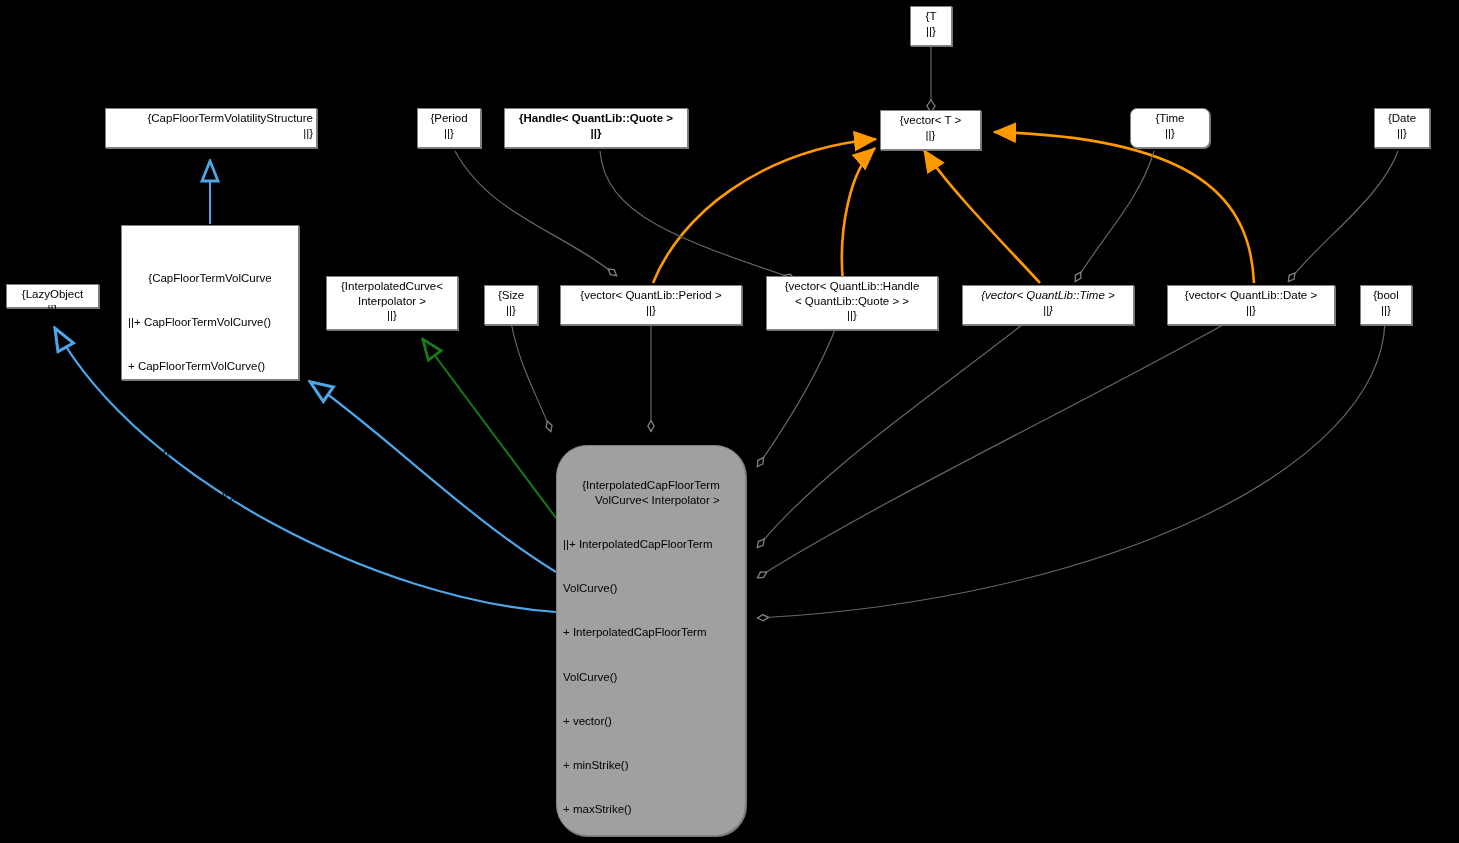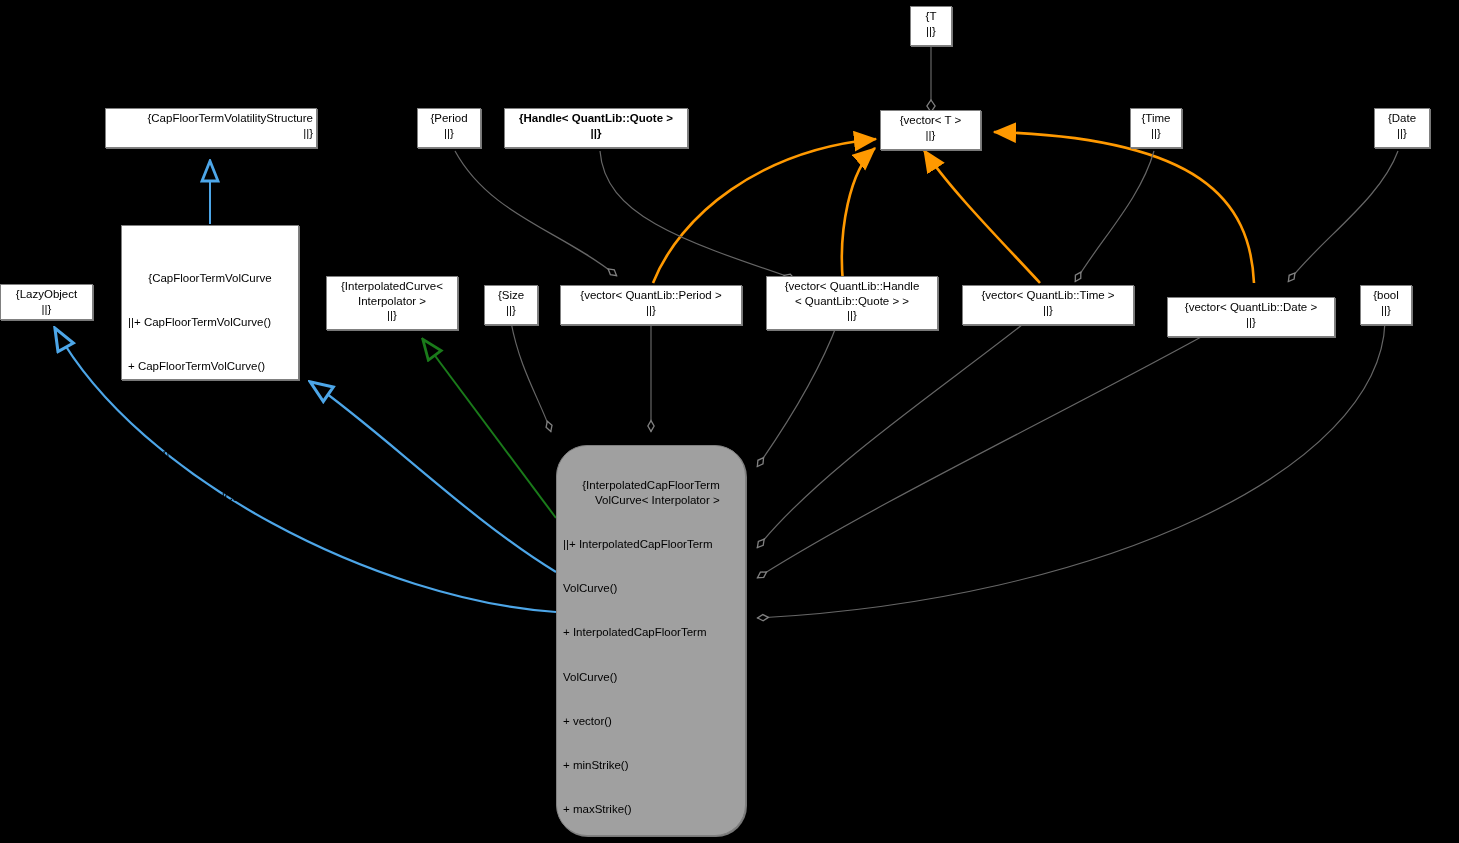--- a/index.html
+++ b/index.html
@@ -167,47 +167,47 @@
 
   <div class="node" style="left:105px; top:108px; width:212px; height:40px;text-align:right;">{CapFloorTermVolatilityStructure
 ||}</div>
 
   <div class="node" style="left:417px; top:108px; width:64px; height:40px;">{Period
 ||}</div>
 
   <div class="node" style="left:504px; top:108px; width:184px; height:40px;font-weight:bold;">{Handle&lt; QuantLib::Quote &gt;
 ||}</div>
 
-  <div class="node" style="left:1130px; top:108px; width:52px; height:40px;">{Time
+  <div class="node" style="left:1130px; top:108px; width:80px; height:40px;border-radius:7px;">{Time
 ||}</div>
 
   <div class="node" style="left:1374px; top:108px; width:56px; height:40px;">{Date
 ||}</div>
 
-  <div class="node" style="left:0; top:284px; width:93px; height:36px;text-align:center;">{LazyObject
+  <div class="node" style="left:6px; top:284px; width:93px; height:24px;text-align:center;">{LazyObject
 ||}</div>
 
   <div class="node" style="left:326px; top:276px; width:132px; height:54px;">{InterpolatedCurve&lt;
 Interpolator &gt;
 ||}</div>
 
   <div class="node" style="left:484px; top:285px; width:54px; height:40px;">{Size
 ||}</div>
 
   <div class="node" style="left:560px; top:285px; width:182px; height:40px;">{vector&lt; QuantLib::Period &gt;
 ||}</div>
 
   <div class="node" style="left:766px; top:276px; width:172px; height:54px;">{vector&lt; QuantLib::Handle
 &lt; QuantLib::Quote &gt; &gt;
 ||}</div>
 
-  <div class="node" style="left:962px; top:285px; width:172px; height:40px;">{vector&lt; QuantLib::Time &gt;
-||}</div>
-
-  <div class="node" style="left:1167px; top:285px; width:168px; height:40px;margin-top:12px;">{vector&lt; QuantLib::Date &gt;
+  <div class="node" style="left:962px; top:285px; width:172px; height:40px;font-style:italic;">{vector&lt; QuantLib::Time &gt;
+||}</div>
+
+  <div class="node" style="left:1167px; top:285px; width:168px; height:40px;">{vector&lt; QuantLib::Date &gt;
 ||}</div>
 
   <div class="node" style="left:1360px; top:285px; width:52px; height:40px;">{bool
 ||}</div>
 
   <div class="node" style="left:121px; top:225px; width:178px; height:155px; text-align:left; padding:16px 6px;">
     <span class="hdr">{CapFloorTermVolCurve</span>
     <span class="mem">||+ CapFloorTermVolCurve()</span>
     <span class="mem">+ CapFloorTermVolCurve()</span>
     <span class="mem">+ CapFloorTermVolCurve()</span>

